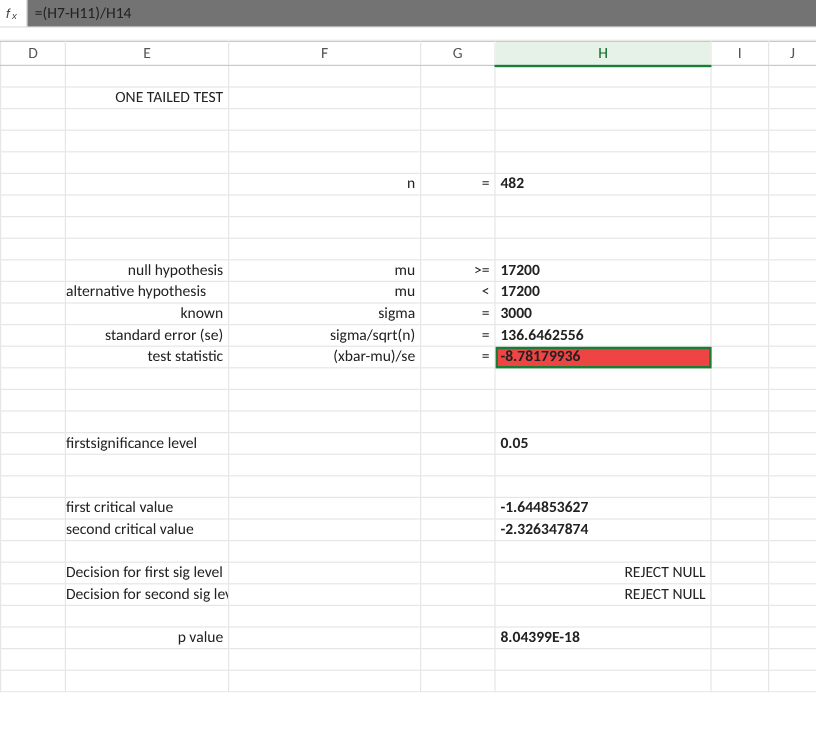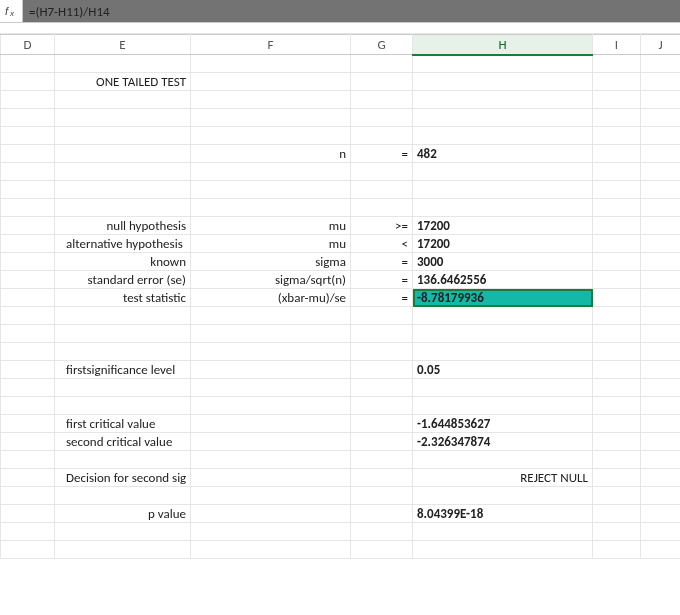--- a/index.html
+++ b/index.html
@@ -81,30 +81,30 @@
   col.cF { width: 160px; }
   col.cG { width: 62px; }
   col.cH { width: 180px; }
   col.cI { width: 48px; }
   col.cJ { width: 40px; }
   .left  { text-align: right; }
   .right { text-align: left; font-weight: bold; }
   .spill { position: relative; }
   .spill span.ov {
     position: absolute;
-    left: 11px;
+    left: 0;
     top: 0;
     line-height: 18px;
     white-space: nowrap;
     pointer-events: none;
   }
   td.selected {
     outline: 2px solid #1a7d36;
     outline-offset: -2px;
-    background: #14b8a6;
+    background: #ef4444;
     margin-left: 18px;
   }
 </style>
 </head>
 <body>
 
 <div class="formula-bar">
   <div class="fx-btn" title="fx">
     <svg width="14" height="14" viewBox="0 0 14 14">
       <text x="1" y="11" font-family="Segoe UI, Arial" font-size="11" font-style="italic" fill="#444">f</text>
@@ -350,20 +350,31 @@
           <td></td>
           <td></td>
           <td></td>
           <td></td>
           <td></td>
           <td></td>
         </tr>
         <tr>
           <td></td>
           <td class="left spill">
+            <span class="ov">Decision for first sig level</span>
+          </td>
+          <td></td>
+          <td></td>
+          <td class="left"><span>REJECT NULL</span></td>
+          <td></td>
+          <td></td>
+        </tr>
+        <tr>
+          <td></td>
+          <td class="left spill">
             <span class="ov">Decision for second sig level</span>
           </td>
           <td></td>
           <td></td>
           <td class="left"><span>REJECT NULL</span></td>
           <td></td>
           <td></td>
         </tr>
         <tr>
           <td></td>

